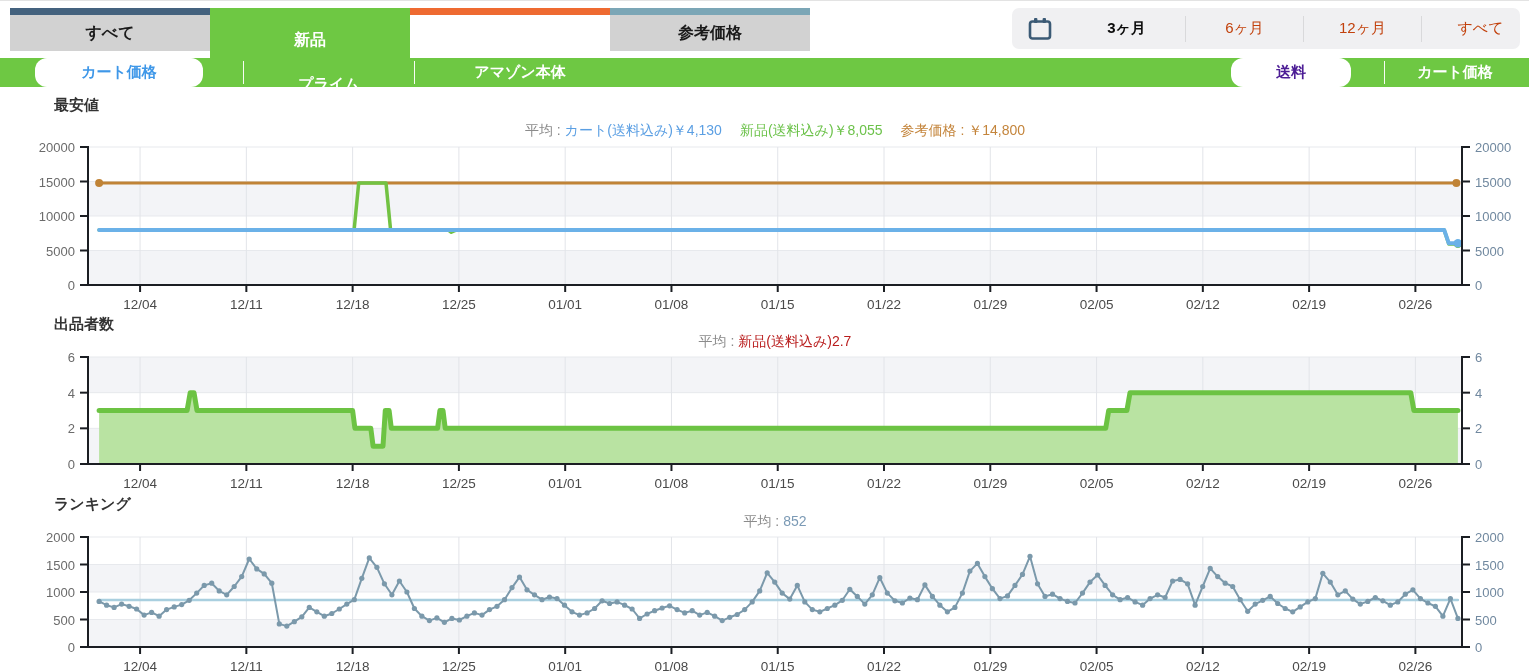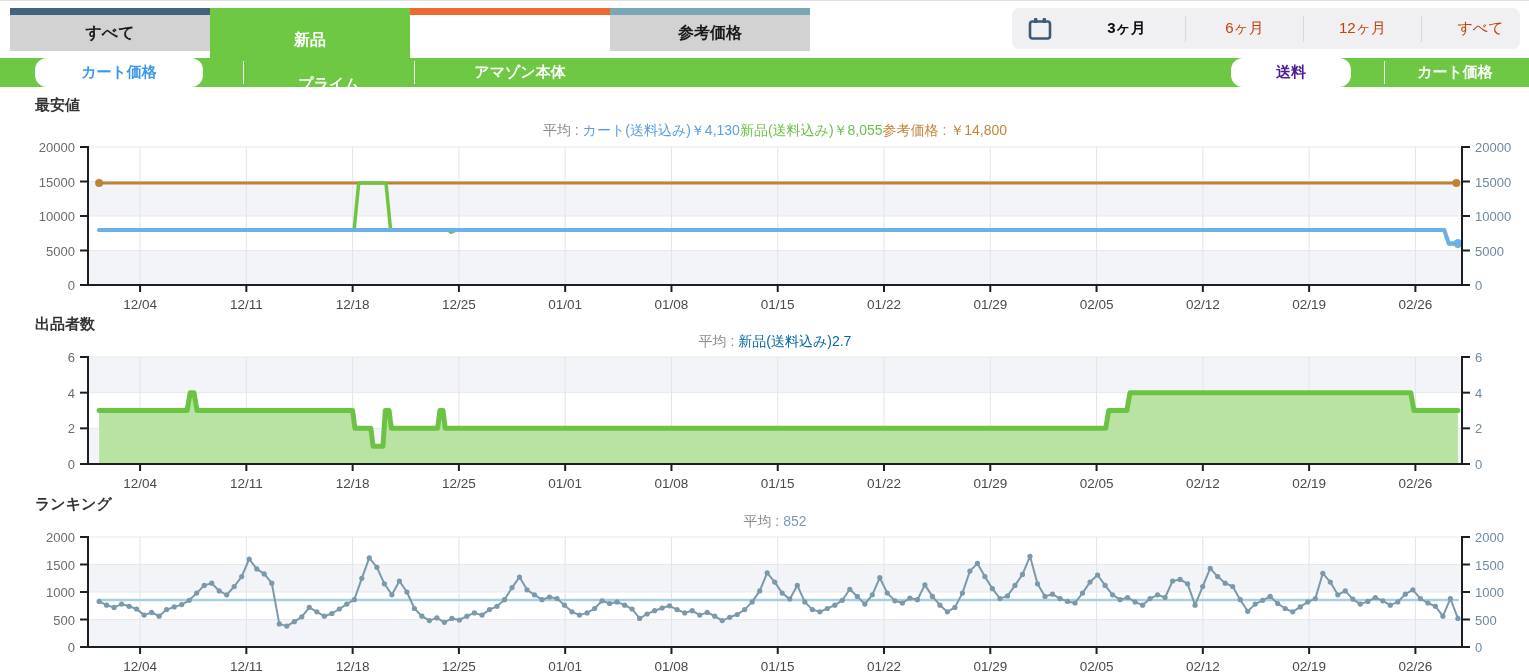--- a/index.html
+++ b/index.html
@@ -25,23 +25,23 @@
   .range-sep{width:1px;height:26px;background:#d9d9db;}
 
   
   .toolbar{position:absolute;left:0;top:57px;width:1529px;height:29px;display:flex;align-items:center;}
   .pill{height:29px;border-radius:12px;background:#fff;display:flex;align-items:center;justify-content:center;font-size:15px;font-weight:bold;cursor:pointer;}
   .tb-label{color:#fff;font-size:15px;font-weight:bold;text-align:center;cursor:pointer;}
   .tb-sep{width:1px;height:23px;background:rgba(255,255,255,.95);}
   .tb-spacer{flex:1;}
 
   
-  .chart-title{position:absolute;left:35px;font-size:15px;font-weight:bold;color:#333;}
+  .chart-title{position:absolute;left:54px;font-size:15px;font-weight:bold;color:#333;}
   .chart-legend{position:absolute;left:88px;width:1374px;text-align:center;font-size:14px;white-space:nowrap;}
-  .chart-legend span:nth-child(n+3){}
+  .chart-legend span:nth-child(n+3){margin-left:18px;}
 
   #charts-svg{position:absolute;left:0;top:0;}
   #charts-svg text{font-family:"Liberation Sans","DejaVu Sans",sans-serif;}
 </style>
 </head>
 <body>
 
 <div class="page">
 
   <div class="tabs-row" id="tabs-row">
@@ -94,21 +94,21 @@
       <div class="tb-spacer"></div>
       <div class="pill" style="color: #4c1d95; width: 120px;">送料</div>
       <div class="tb-sep" style="margin-left: 33px;"></div>
       <div class="tb-label" style="width: 140px; margin-right: 4px;">カート価格</div>
     </div>
 
   <div class="chart-title" id="ct0" style="top:95px">最安値</div>
   <div class="chart-legend" id="cl0" style="top:121px"><span style="color: rgb(139, 139, 139);">平均 : </span><span style="color: rgb(91, 159, 227);">カート(送料込み)￥4,130</span><span style="color: rgb(108, 194, 74);">新品(送料込み)￥8,055</span><span style="color: rgb(196, 133, 60);">参考価格 : ￥14,800</span></div>
 
   <div class="chart-title" id="ct1" style="top:314px">出品者数</div>
-  <div class="chart-legend" id="cl1" style="top:332px"><span style="color: rgb(139, 139, 139);">平均 : </span><span style="color: #0369a1;">新品(送料込み)2.7</span></div>
+  <div class="chart-legend" id="cl1" style="top:332px"><span style="color: rgb(139, 139, 139);">平均 : </span><span style="color: #b91c1c;">新品(送料込み)2.7</span></div>
 
   <div class="chart-title" id="ct2" style="top:494px">ランキング</div>
   <div class="chart-legend" id="cl2" style="top:512px"><span style="color: rgb(139, 139, 139);">平均 : </span><span style="color: rgb(123, 154, 181);">852</span></div>
 
   <svg id="charts-svg" width="1529" height="672">
       <rect x="88" y="249.5" width="1374" height="34.5" fill="#f3f4f7"></rect>
       <rect x="88" y="180.5" width="1374" height="34.5" fill="#f3f4f7"></rect>
       <line x1="88" y1="249.5" x2="1462" y2="249.5" stroke="#e7e9ed" stroke-width="1"></line>
       <line x1="88" y1="215" x2="1462" y2="215" stroke="#e7e9ed" stroke-width="1"></line>
       <line x1="88" y1="180.5" x2="1462" y2="180.5" stroke="#e7e9ed" stroke-width="1"></line>

